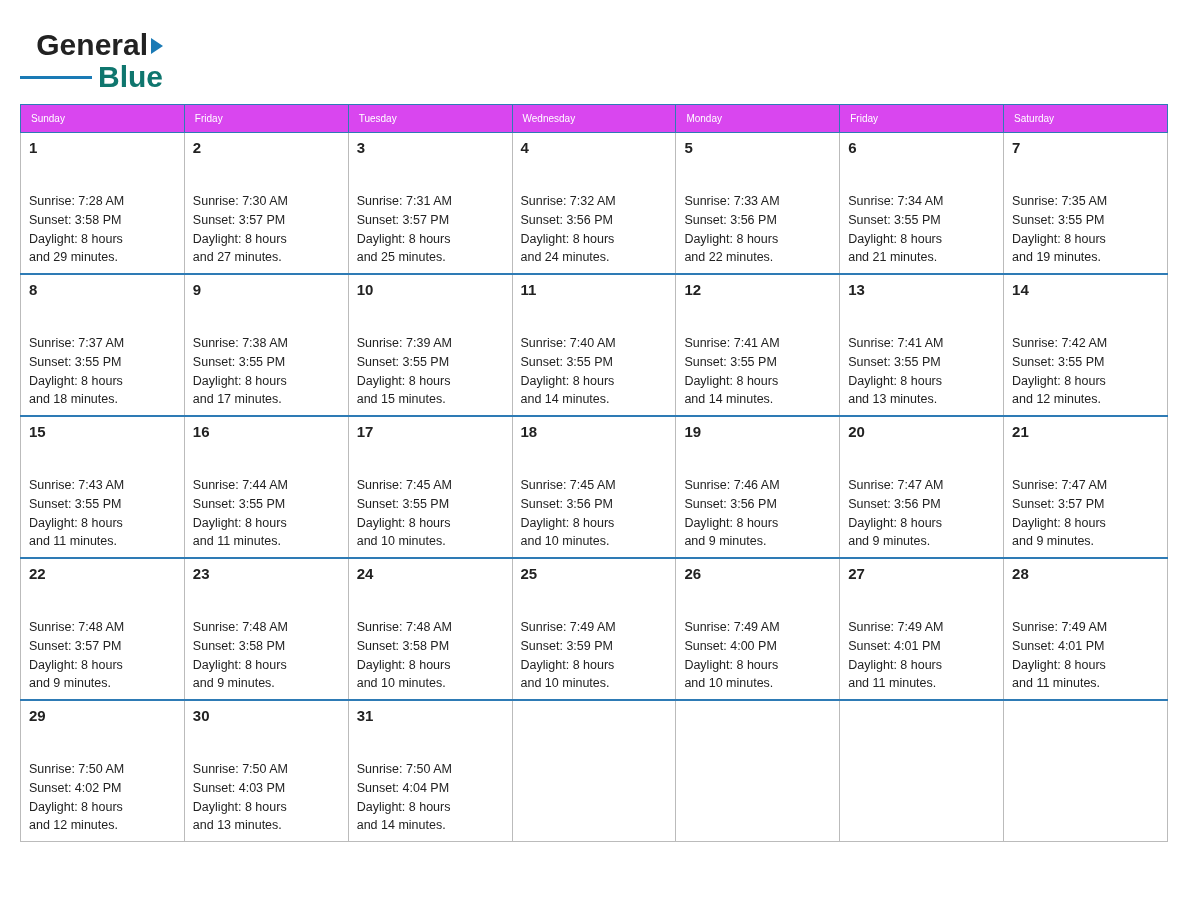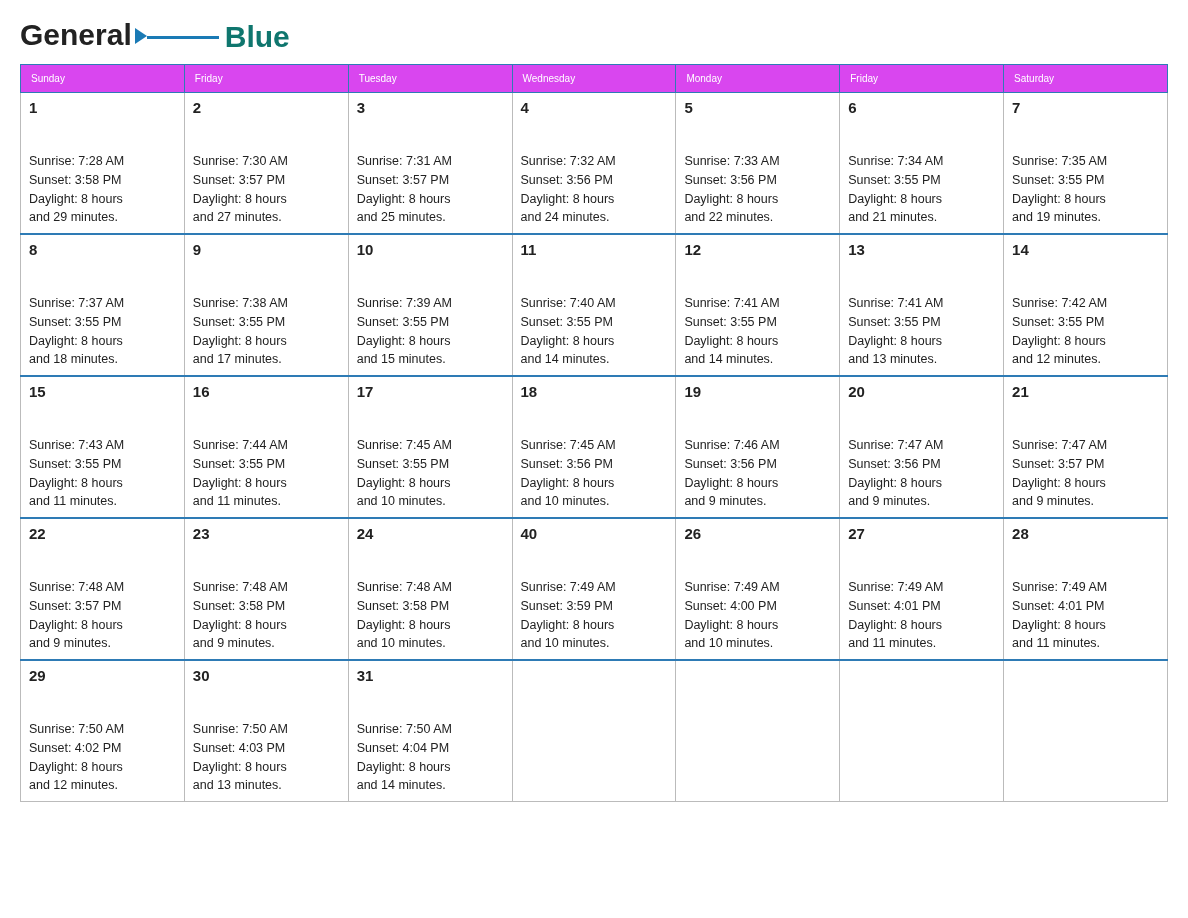--- a/index.html
+++ b/index.html
@@ -11,22 +11,23 @@
       min-height: 918px;
     }
     .header {
       display: flex;
       justify-content: space-between;
       align-items: flex-start;
       margin-bottom: 10px;
     }
     .logo {
       display: flex;
-      flex-direction: row;
-      align-items: flex-start;
+      flex-direction: column;
+      align-items: flex-end;
+      margin-top: 10px;
     }
     .title-block {
       text-align: right;
     }
     .month-title {
       font-size: 52px;
       font-weight: bold;
       color: #222;
       line-height: 1.1;
     }
@@ -329,21 +330,21 @@
         <td>
         <span class="day-num">24</span>
         <div class="day-info">
           Sunrise: 7:48 AM<br>
           Sunset: 3:58 PM<br>
           Daylight: 8 hours<br>
           and 10 minutes.
         </div>
       </td>
         <td>
-        <span class="day-num">40</span>
+        <span class="day-num">25</span>
         <div class="day-info">
           Sunrise: 7:49 AM<br>
           Sunset: 3:59 PM<br>
           Daylight: 8 hours<br>
           and 10 minutes.
         </div>
       </td>
         <td>
         <span class="day-num">26</span>
         <div class="day-info">

